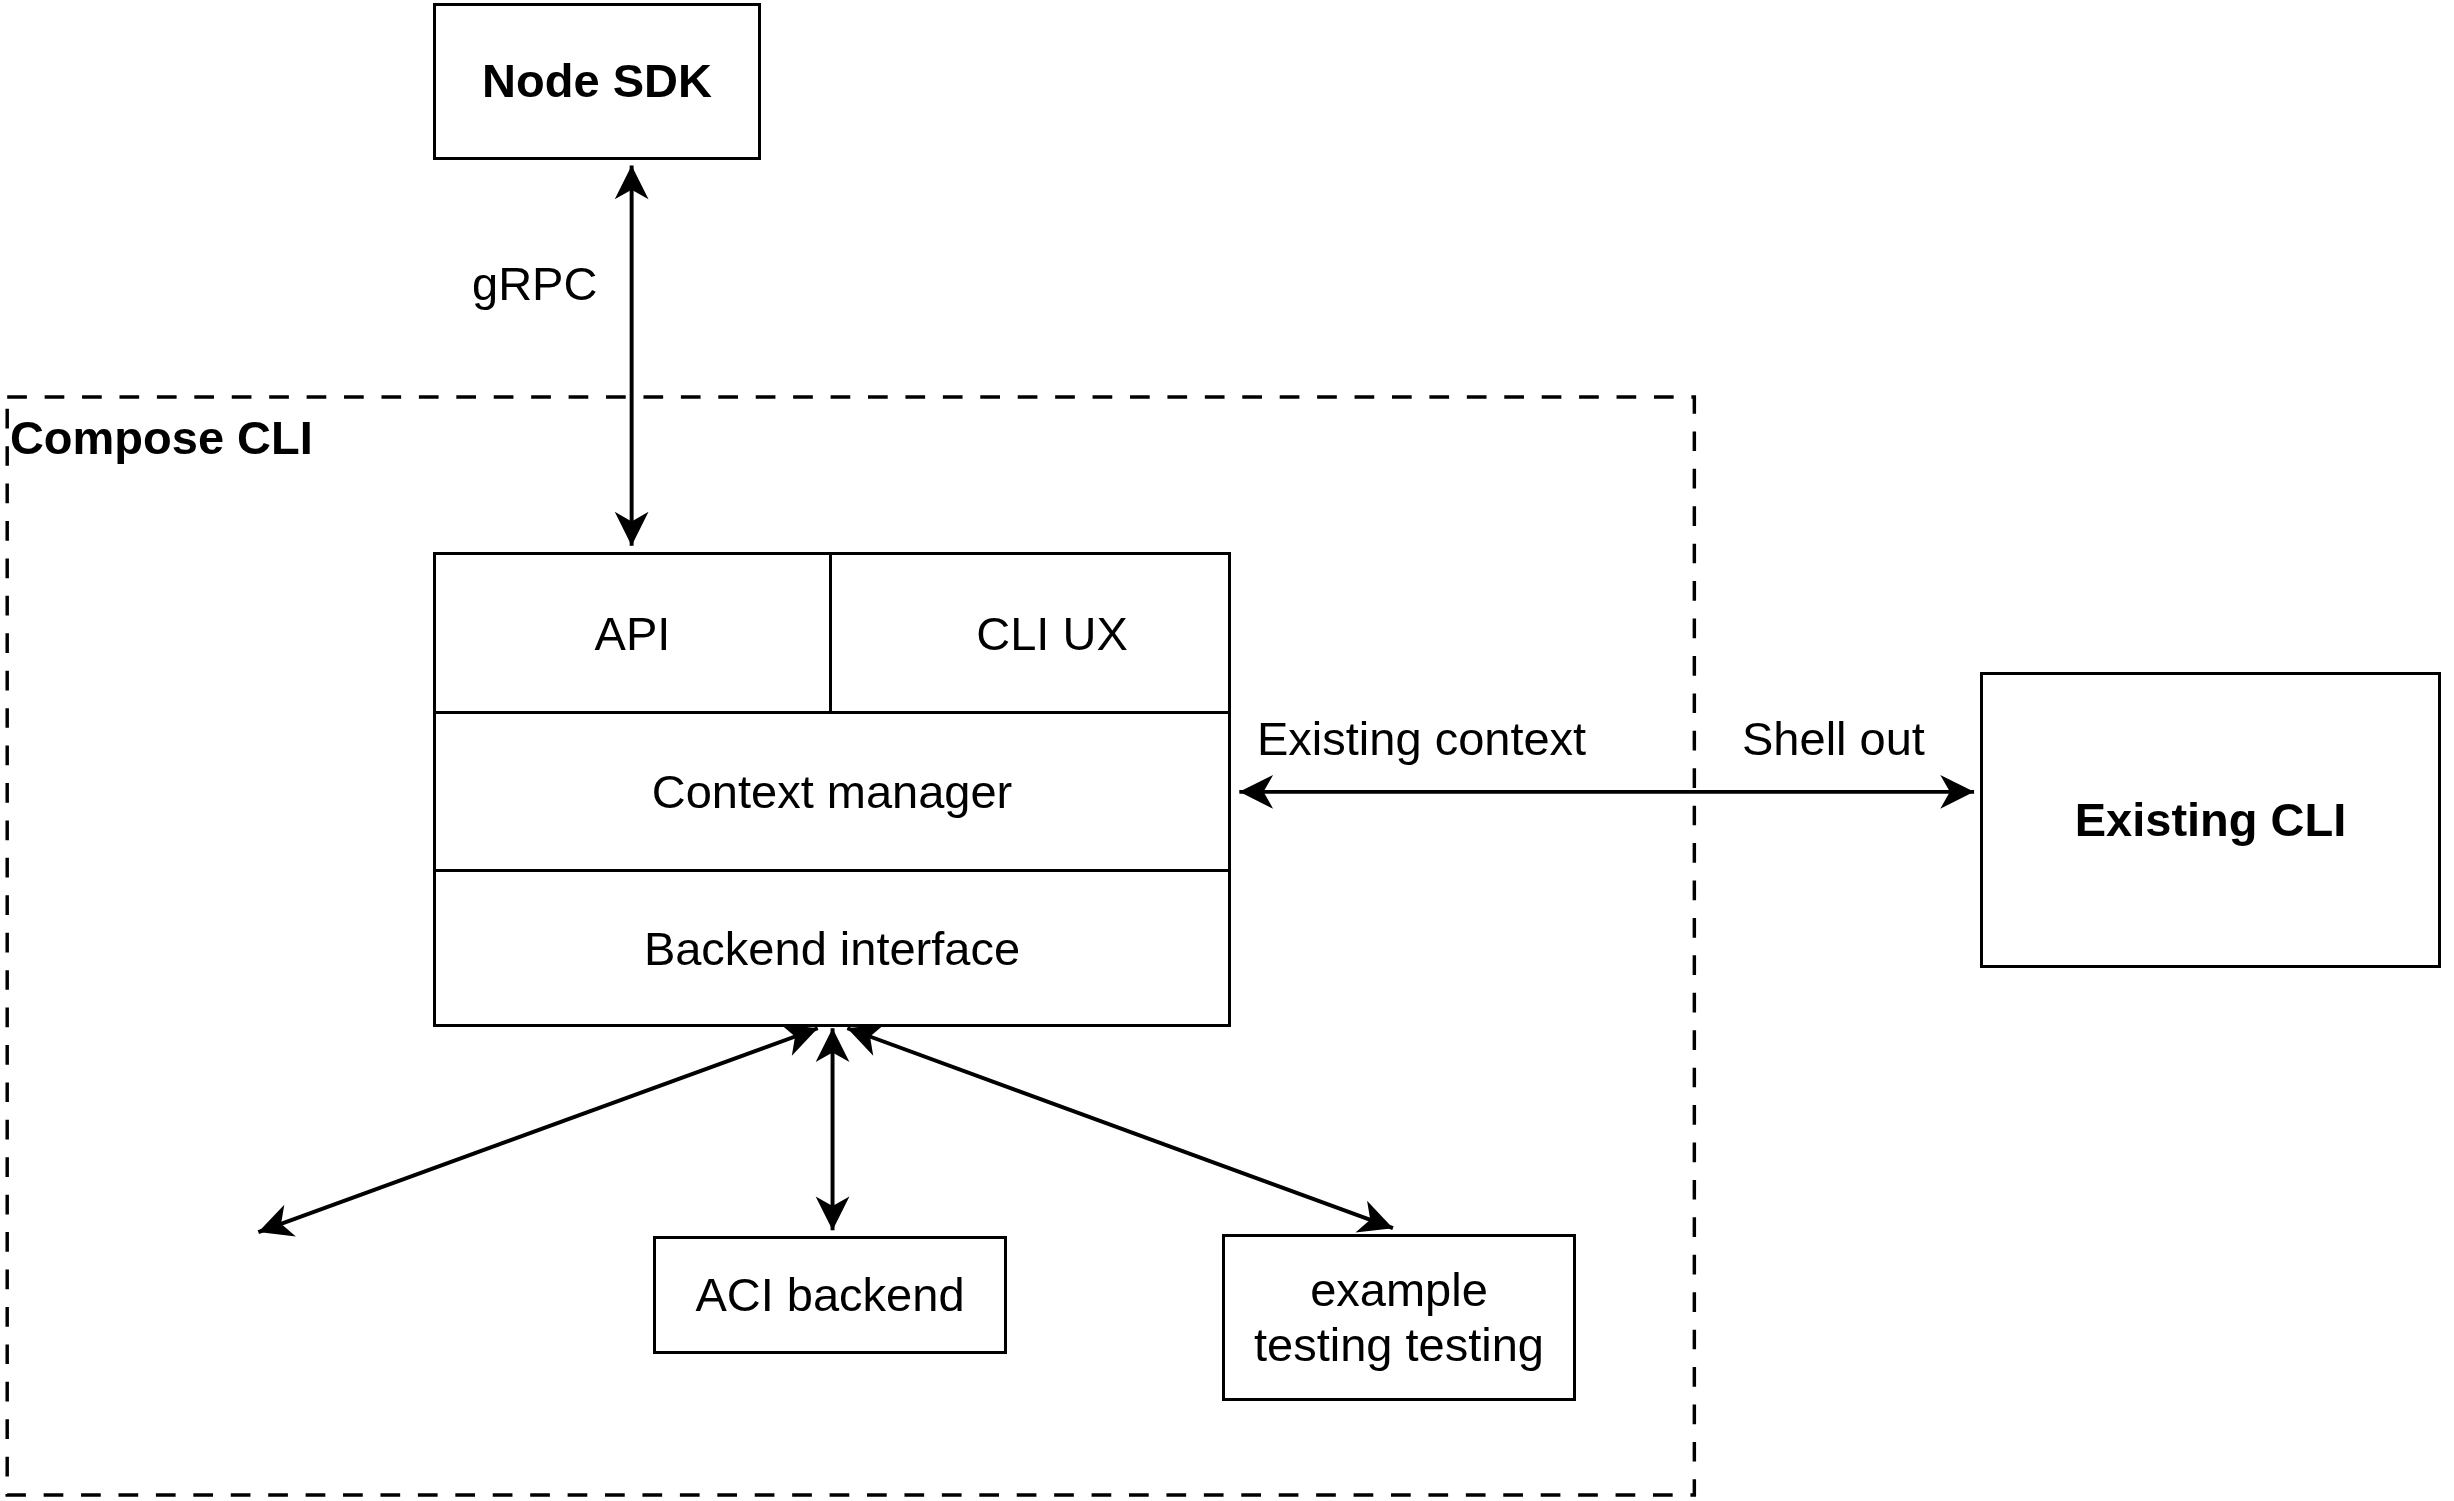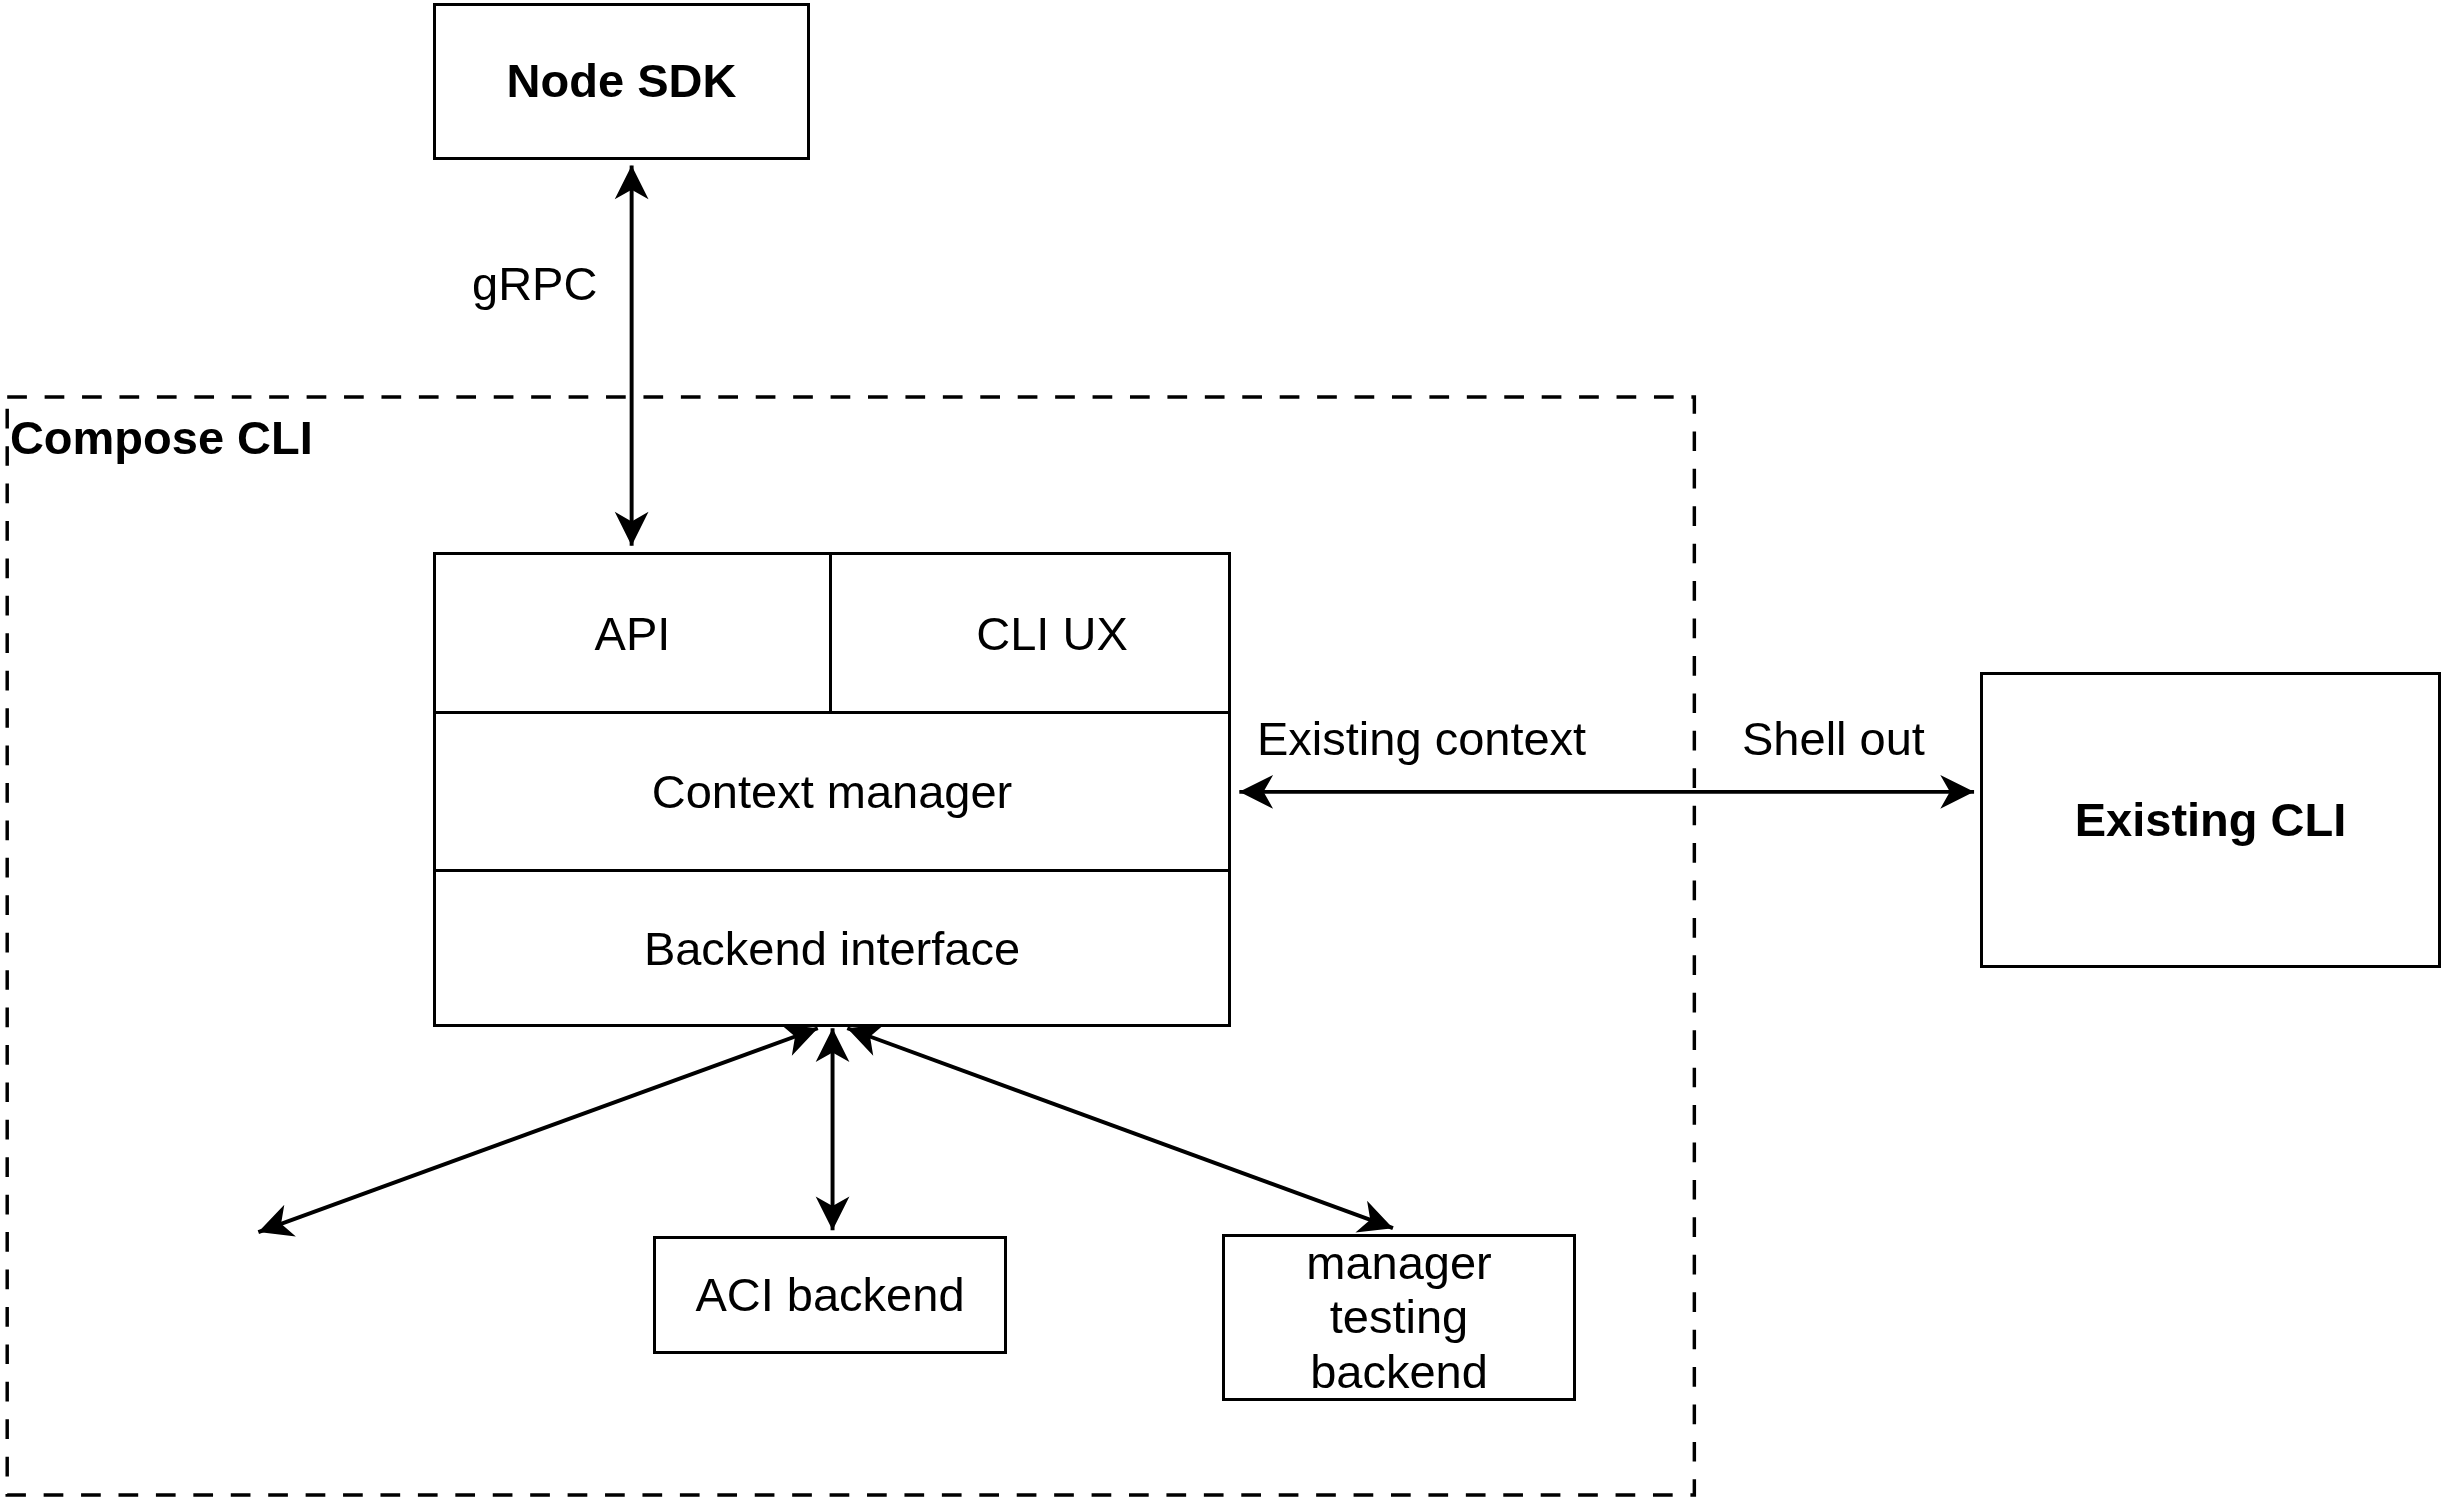--- a/index.html
+++ b/index.html
@@ -88,21 +88,21 @@
 <body>
 
 <div id="canvas">
 
   <svg class="layer" viewBox="0 0 2492 1524">
     <rect x="7" y="403" width="1713" height="1115" fill="none" stroke="#000000" stroke-width="3.5" stroke-dasharray="20 18"></rect>
   </svg>
 
   <div class="container-label">Compose CLI</div>
 
-  <div class="node bold" style="left:433px; top:3px; width:377px; height:157px;">
+  <div class="node bold" style="left:433px; top:3px; width:328px; height:157px;">
     <span>Node SDK</span>
   </div>
 
   <div id="compound">
     <div class="row-top">
       <div class="cell-api">
         <span>API</span>
       </div>
       <div class="cell-cliux">
         <span>CLI UX</span>
@@ -117,21 +117,21 @@
   </div>
 
   <div class="node bold" style="left:1980px; top:672px; width:461px; height:296px;">
     <span>Existing CLI</span>
   </div>
 
   <div class="node" style="left:653px; top:1236px; width:354px; height:118px;">
     <span>ACI backend</span>
   </div>
   <div class="node" style="left:1222px; top:1234px; width:354px; height:167px; padding:0 17.7px;">
-    <span>manager testing backend</span>
+    <span>example testing testing</span>
   </div>
 
   <div class="edge-label" style="left:472px; top:256px; width:158px;">gRPC</div>
   <div class="edge-label" style="left:1257px; top:711px; width:339px;">Existing context</div>
   <div class="edge-label" style="left:1742px; top:711px; width:197px;">Shell out</div>
 
   <svg class="layer" viewBox="0 0 2492 1524">
     <defs>
       <marker id="ah" viewBox="0 0 14 14" refX="13" refY="7" markerWidth="40" markerHeight="40" markerUnits="userSpaceOnUse" orient="auto-start-reverse">
         <path d="M1,1 L13,7 L1,13 L4.4,7 Z" fill="#000000"></path>

